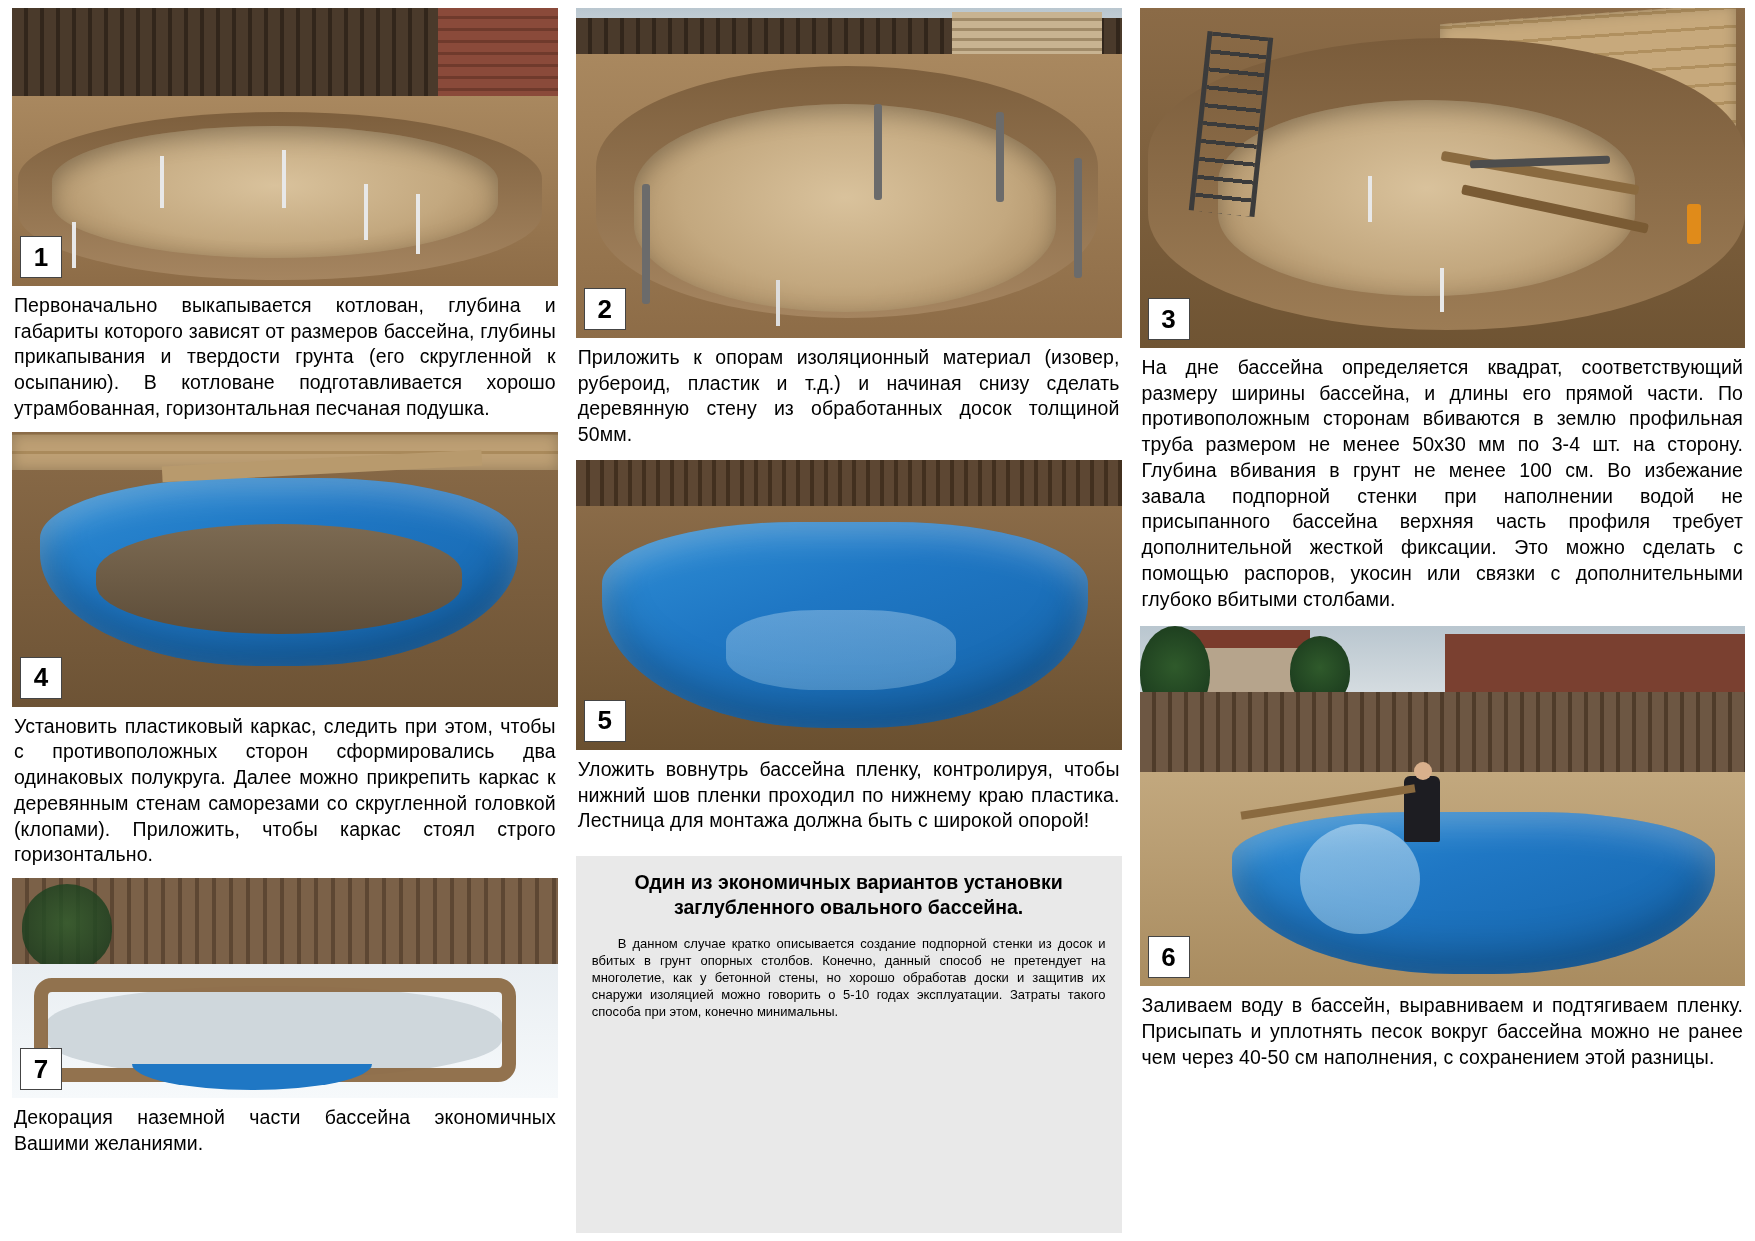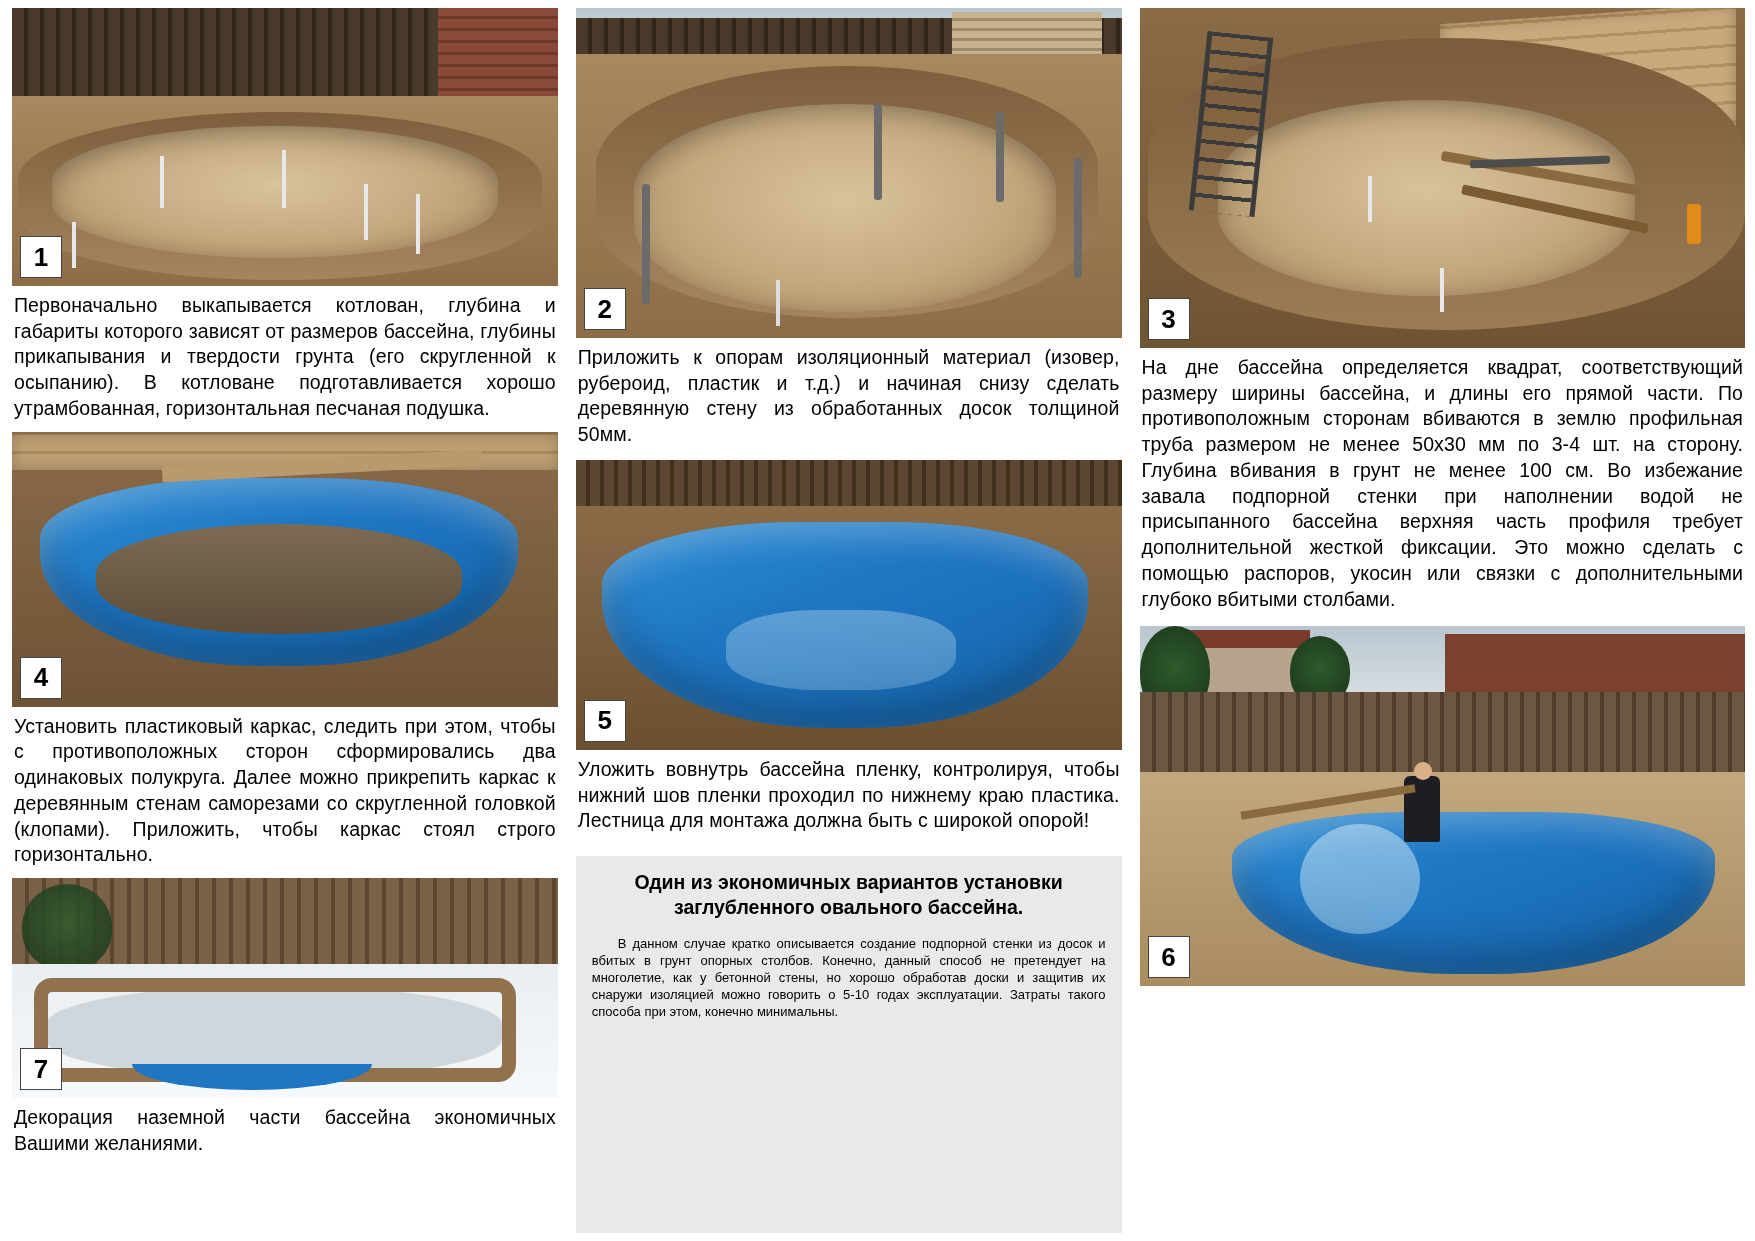--- a/index.html
+++ b/index.html
@@ -334,17 +334,18 @@
           <div class="fence" style="top:66px;height:86px;background:repeating-linear-gradient(90deg,#6d5743 0 12px,#4f3c2a 12px 16px)"></div>
           <div class="ground" style="top:146px;background:linear-gradient(#c2a87e,#a98c60)"></div>
           <div class="pool-blue" style="left:92px;top:186px;right:30px;height:162px;border-radius:38% 38% 46% 46%/28% 28% 64% 64%;"></div>
           <div class="water" style="left:160px;top:198px;width:120px;height:110px;opacity:.55;border-radius:50%"></div>
           <div class="person" style="left:264px;top:150px;width:36px;height:66px"></div>
           <div class="person-head" style="left:274px;top:136px;width:18px;height:18px"></div>
           <div style="position:absolute;left:100px;top:172px;width:176px;height:8px;background:#8a6a3f;transform:rotate(-9deg)"></div>
         </div>
         <div class="num">6</div>
       </div>
+      <div class="caption">Заливаем   воду в бассейн, выравниваем и подтягиваем пленку. Присыпать и уплотнять песок вокруг бассейна можно не ранее чем через 40-50 см наполнения, с сохранением этой разницы.</div>
 
     </div>
 
   </div>
 </div>
 
 </body></html>

